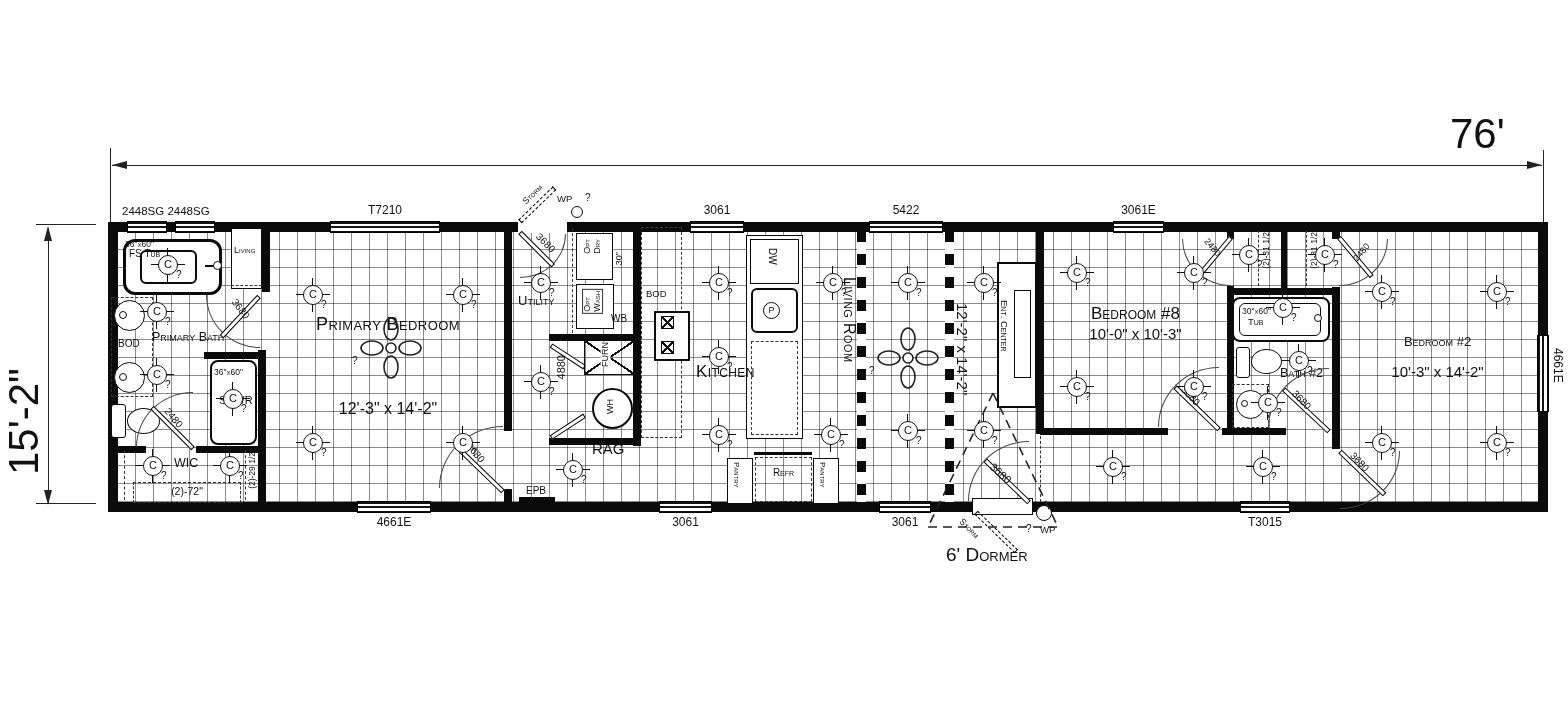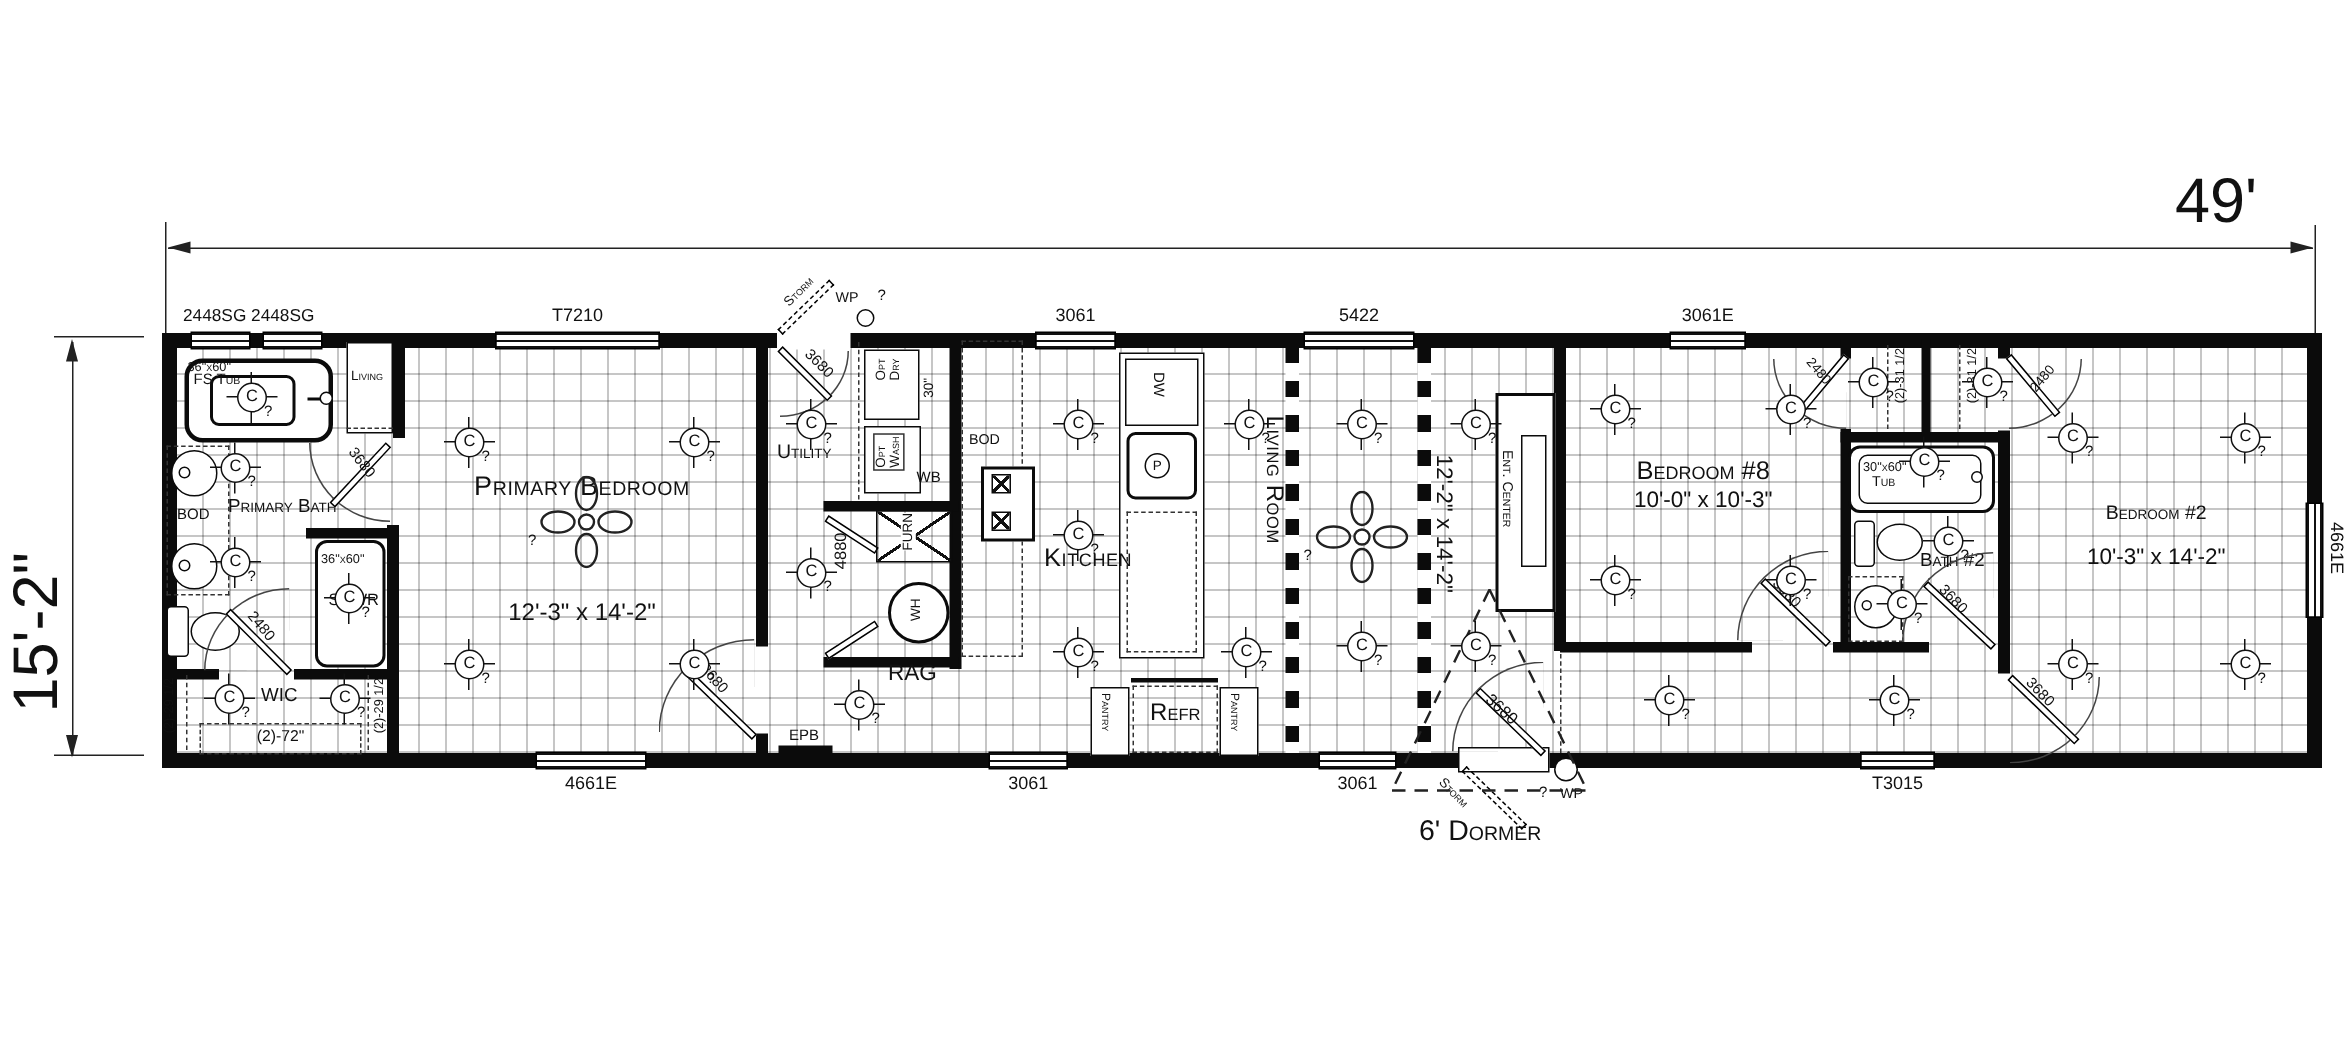--- a/index.html
+++ b/index.html
@@ -52,21 +52,21 @@
 </head>
 <body>
 
 <div id="canvas">
 
   <div class="dimline" style="left:112px;top:165px;width:1430px"></div>
   <div class="ar" style="left:112px;top:161px;border-top:4.5px solid transparent;border-bottom:4.5px solid transparent;border-right:15px solid #222"></div>
   <div class="ar" style="left:1527px;top:161px;border-top:4.5px solid transparent;border-bottom:4.5px solid transparent;border-left:15px solid #222"></div>
   <div class="ext" style="left:110px;top:148px;height:74px"></div>
   <div class="ext" style="left:1543px;top:150px;height:182px"></div>
-  <div class="lbl" style="left:1450px;top:112px;font-size:42px;font-variant:normal">49'</div>
+  <div class="lbl" style="left:1450px;top:112px;font-size:42px;font-variant:normal">76'</div>
 
   <div class="dimvline" style="left:48px;top:228px;height:276px"></div>
   <div class="ar" style="left:44px;top:226px;border-left:4.5px solid transparent;border-right:4.5px solid transparent;border-bottom:15px solid #222"></div>
   <div class="ar" style="left:44px;top:490px;border-left:4.5px solid transparent;border-right:4.5px solid transparent;border-top:15px solid #222"></div>
   <div class="exth" style="left:36px;top:224px;width:60px"></div>
   <div class="exth" style="left:36px;top:503px;width:60px"></div>
   <div class="lbl vtu" style="left:2px;top:368px;font-size:42px;font-variant:normal">15'-2"</div>
 
   <div class="grid" style="left:117px;top:231px;width:1421px;height:271px"></div>
 
@@ -179,21 +179,21 @@
   <div class="box" style="left:746px;top:235px;width:57px;height:204px"></div>
   <div class="box" style="left:750px;top:239px;width:49px;height:45px;border-width:1.2px"></div>
   <div class="lbl vtd" style="left:766px;top:248px;font-size:10px;font-variant:normal">DW</div>
   <div class="box b2 r6" style="left:751px;top:288px;width:47px;height:45px"></div>
   <div class="circ c" style="left:763px;top:302px;width:17px;height:17px;font-size:9px;line-height:15px;text-align:center">P</div>
   <div class="dash" style="left:751px;top:341px;width:47px;height:94px"></div>
   <div class="box" style="left:727px;top:458px;width:26px;height:46px;border-width:1.3px"></div>
   <div class="lbl vtd" style="left:732px;top:462px;font-size:8px">Pantry</div>
   <b class="wall" style="left:754px;top:452px;width:58px;height:3px"></b>
   <div class="dash" style="left:755px;top:457px;width:57px;height:45px"></div>
-  <div class="lbl c" style="left:755px;top:468px;width:57px;font-size:16px">Refr</div>
+  <div class="lbl c" style="left:755px;top:468px;width:57px;font-size:10px">Refr</div>
   <div class="box" style="left:813px;top:458px;width:26px;height:46px;border-width:1.3px"></div>
   <div class="lbl vtd" style="left:818px;top:462px;font-size:8px">Pantry</div>
   <div class="lbl" style="left:696px;top:363px;font-size:17px;letter-spacing:.4px">Kitchen</div>
 
   <div class="strip" style="left:857px;top:231px;height:271px"></div>
   <div class="strip" style="left:945px;top:231px;height:271px"></div>
   <div class="lbl vtd" style="left:840px;top:277px;font-size:16px;letter-spacing:.4px">Living Room</div>
   <div class="lbl vtd" style="left:954px;top:303px;font-size:15px;font-variant:normal">12'-2" x 14'-2"</div>
   <div class="box b2" style="left:997px;top:262px;width:40px;height:146px"></div>
   <div class="box" style="left:1014px;top:290px;width:17px;height:88px;border-width:1.2px"></div>

